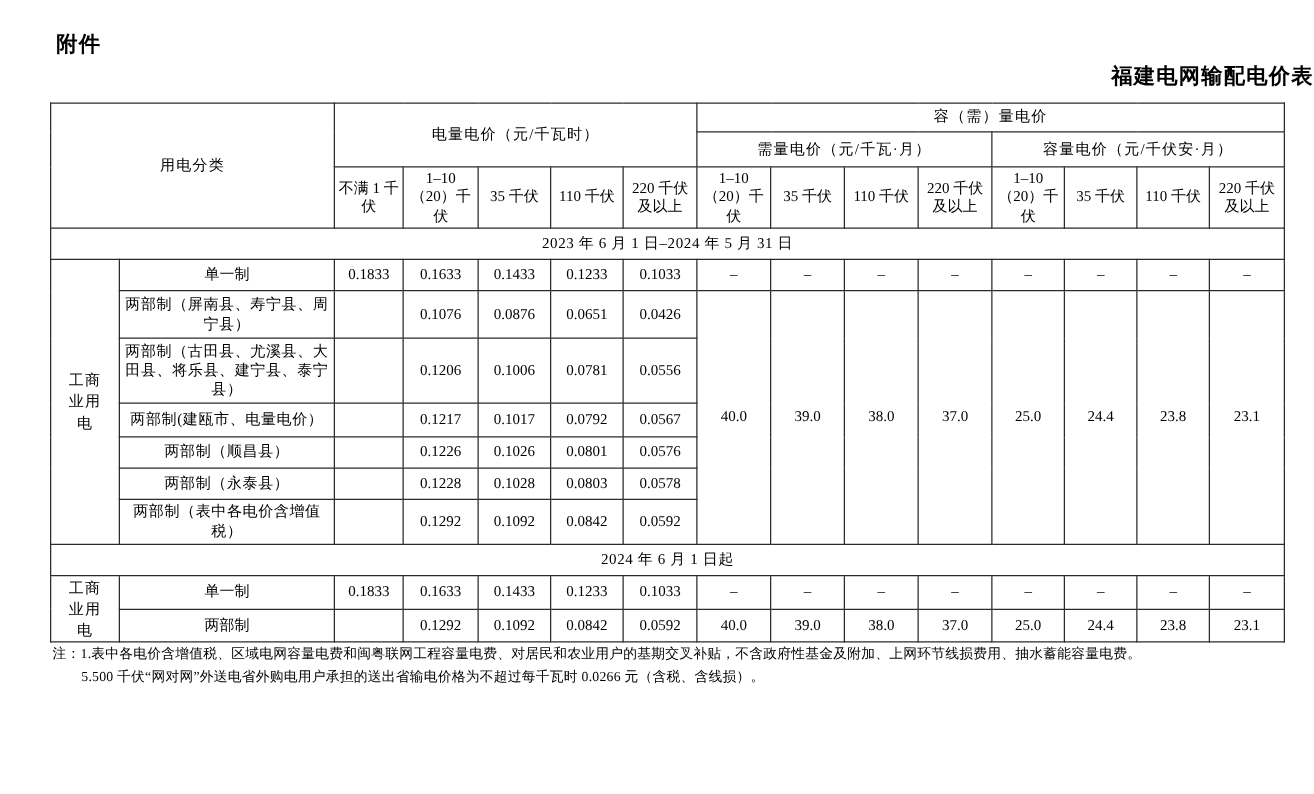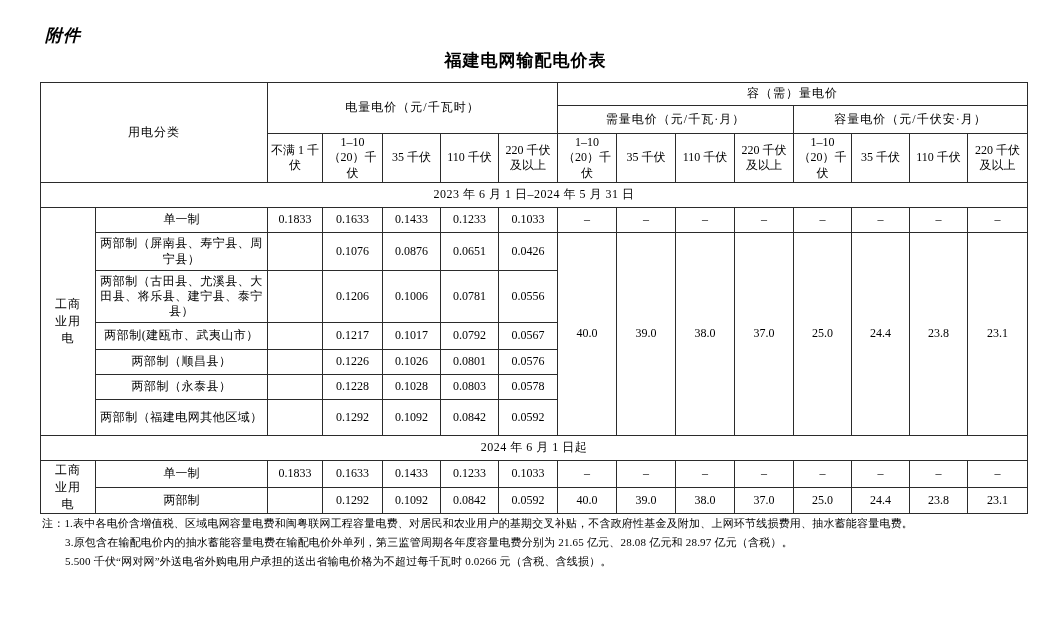--- a/index.html
+++ b/index.html
@@ -4,24 +4,24 @@
 <style>
   html,body { margin:0; padding:0; background:#fff; }
   .page {
     position:relative; width:1051px; height:635px; background:#ffffff;
     font-family:"Liberation Serif","DejaVu Serif",serif; color:#000;
     overflow:hidden;
   }
   .attachment {
     position:absolute; left:45px; top:24px;
     font-family:"Liberation Sans","DejaVu Sans",sans-serif;
-    font-size:17px; font-weight:bold; letter-spacing:1px;font-style:italic;
+    font-size:17px; font-weight:bold; letter-spacing:1px;
   }
   .doc-title {
-    position:absolute; left:0; top:49px; width:100%; text-align:center;
+    position:absolute; left:0; top:49px; width:100%; text-align:right;
     font-family:"Liberation Sans","DejaVu Sans",sans-serif;
     font-size:17px; font-weight:bold; letter-spacing:1px;
   }
   table.price {
     position:absolute; left:40px; top:82px; width:987px;
     border-collapse:collapse; table-layout:fixed;
   }
   table.price td {
     border:1px solid #2b2b2b; font-size:12px; line-height:1.28;
     text-align:center; vertical-align:middle; padding:1px 3px;
@@ -130,21 +130,21 @@
     </tr>
     <tr style="height:52px">
       <td class="label-left">两部制（古田县、尤溪县、大田县、将乐县、建宁县、泰宁县）</td>
       <td></td>
       <td class="num">0.1206</td>
       <td class="num">0.1006</td>
       <td class="num">0.0781</td>
       <td class="num">0.0556</td>
     </tr>
     <tr style="height:27px">
-      <td class="label-left">两部制(建瓯市、武夷山市）</td>
+      <td class="label-left">两部制(建瓯市、电量电价）</td>
       <td></td>
       <td class="num">0.1217</td>
       <td class="num">0.1017</td>
       <td class="num">0.0792</td>
       <td class="num">0.0567</td>
     </tr>
     <tr style="height:25px">
       <td class="label-left">两部制（顺昌县）</td>
       <td></td>
       <td class="num">0.1226</td>
@@ -154,21 +154,21 @@
     </tr>
     <tr style="height:25px">
       <td class="label-left">两部制（永泰县）</td>
       <td></td>
       <td class="num">0.1228</td>
       <td class="num">0.1028</td>
       <td class="num">0.0803</td>
       <td class="num">0.0578</td>
     </tr>
     <tr style="height:36px">
-      <td class="label-left">两部制（福建电网其他区域）</td>
+      <td class="label-left">两部制（表中各电价含增值税）</td>
       <td></td>
       <td class="num">0.1292</td>
       <td class="num">0.1092</td>
       <td class="num">0.0842</td>
       <td class="num">0.0592</td>
     </tr>
 
     <tr style="height:25px">
       <td colspan="15" class="date-row">2024 年 6 月 1 日起</td>
     </tr>
@@ -203,17 +203,16 @@
       <td class="num">25.0</td>
       <td class="num">24.4</td>
       <td class="num">23.8</td>
       <td class="num">23.1</td>
     </tr>
   </tbody>
     </table>
 
   <div class="notes">
     <div class="note-line"><span>注：</span><span>1.表中各电价含增值税、区域电网容量电费和闽粤联网工程容量电费、对居民和农业用户的基期交叉补贴，不含政府性基金及附加、上网环节线损费用、抽水蓄能容量电费。</span></div>
-    <div class="note-line note-rest">3.原包含在输配电价内的抽水蓄能容量电费在输配电价外单列，第三监管周期各年度容量电费分别为 21.65 亿元、28.08 亿元和 28.97 亿元（含税）。</div>
     <div class="note-line note-rest">5.500 千伏“网对网”外送电省外购电用户承担的送出省输电价格为不超过每千瓦时 0.0266 元（含税、含线损）。</div>
   </div>
 
 </div>
 
 </body></html>

